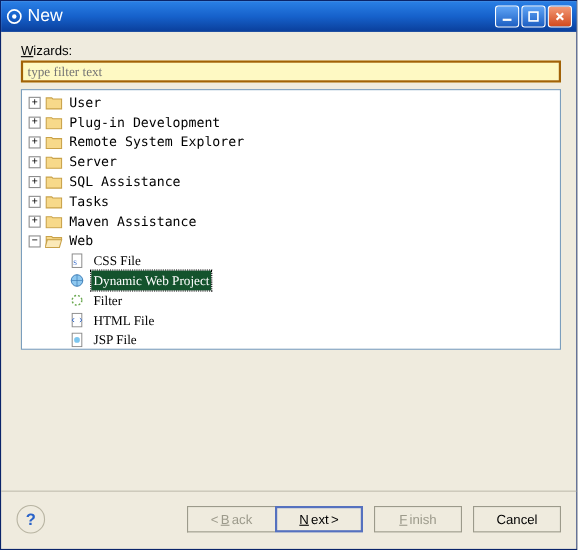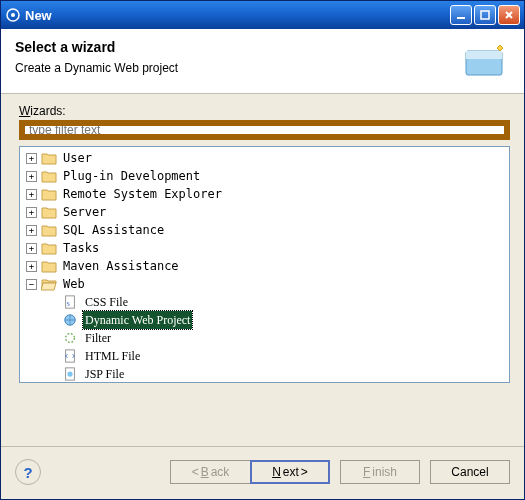--- a/index.html
+++ b/index.html
@@ -26,22 +26,22 @@
     padding: 0 4px;
     color: #fff;
   }
   .titlebar-icon {
     width: 16px; height: 16px;
     margin-right: 4px;
     display: inline-flex;
   }
   .titlebar-title {
     flex: 1;
-    font-weight: bold;
-    font-size: 13px;
+    font-weight: normal;
+    font-size: 16px;
   }
   .winbtns { display: flex; gap: 2px; }
   .winbtn {
     width: 22px; height: 20px;
     border: 1px solid #fff;
     border-radius: 3px;
     display: flex; align-items: center; justify-content: center;
     color: #fff;
   }
   .winbtn.min, .winbtn.max {
@@ -74,26 +74,26 @@
     flex-direction: column;
   }
   .wiz-label {
     font-size: 12px;
     margin-bottom: 2px;
   }
   .wiz-label .ul { text-decoration: underline; }
   .filter-input {
     width: 100%;
     height: 20px;
-    border: 6px solid #a16207;
+    border: 2px solid #a16207;
     padding: 2px 4px;
-    font-family: Liberation Sans, sans-serif;
+    font-family: Liberation Serif, serif;
     font-size: 12px;
     color: #888;
-    background: #ffffff;
+    background: #fef9c3;
   }
   .tree-wrap {
     margin-top: 6px;
     border: 1px solid #7b9ebd;
     background: #fff;
     height: 237px;
     overflow: hidden;
   }
   .tree {
     padding: 2px 0;
@@ -198,33 +198,20 @@
           </svg>
       </div>
       <div class="winbtn close">
         <svg width="10" height="10" viewBox="0 0 10 10">
             <path d="M2 2 L8 8 M8 2 L2 8" stroke="#fff" stroke-width="2"></path>
           </svg>
       </div>
     </div>
   </div>
 
-  <div class="header">
-    <div class="header-left">
-      <div class="header-title">Select a wizard</div>
-      <div class="header-desc">Create a Dynamic Web project</div>
-    </div>
-    <div class="header-icon">
-      <svg viewBox="0 0 48 40">
-        <rect x="4" y="12" width="36" height="24" rx="2" fill="#9acff0" stroke="#5a9bc9"></rect>
-        <rect x="4" y="12" width="36" height="8" fill="#d2eaf8"></rect>
-        <path d="M38 6 l3 3 l-3 3 l-3 -3 z" fill="#f7d24a" stroke="#d4a419"></path>
-      </svg>
-    </div>
-  </div>
 
   <div class="body">
     <div class="wiz-label">
       <span class="ul">W</span><span>izards:</span>
     </div>
     <input class="filter-input" type="text" placeholder="type filter text" style="">
 
     <div class="tree-wrap">
       <div class="tree">
 

